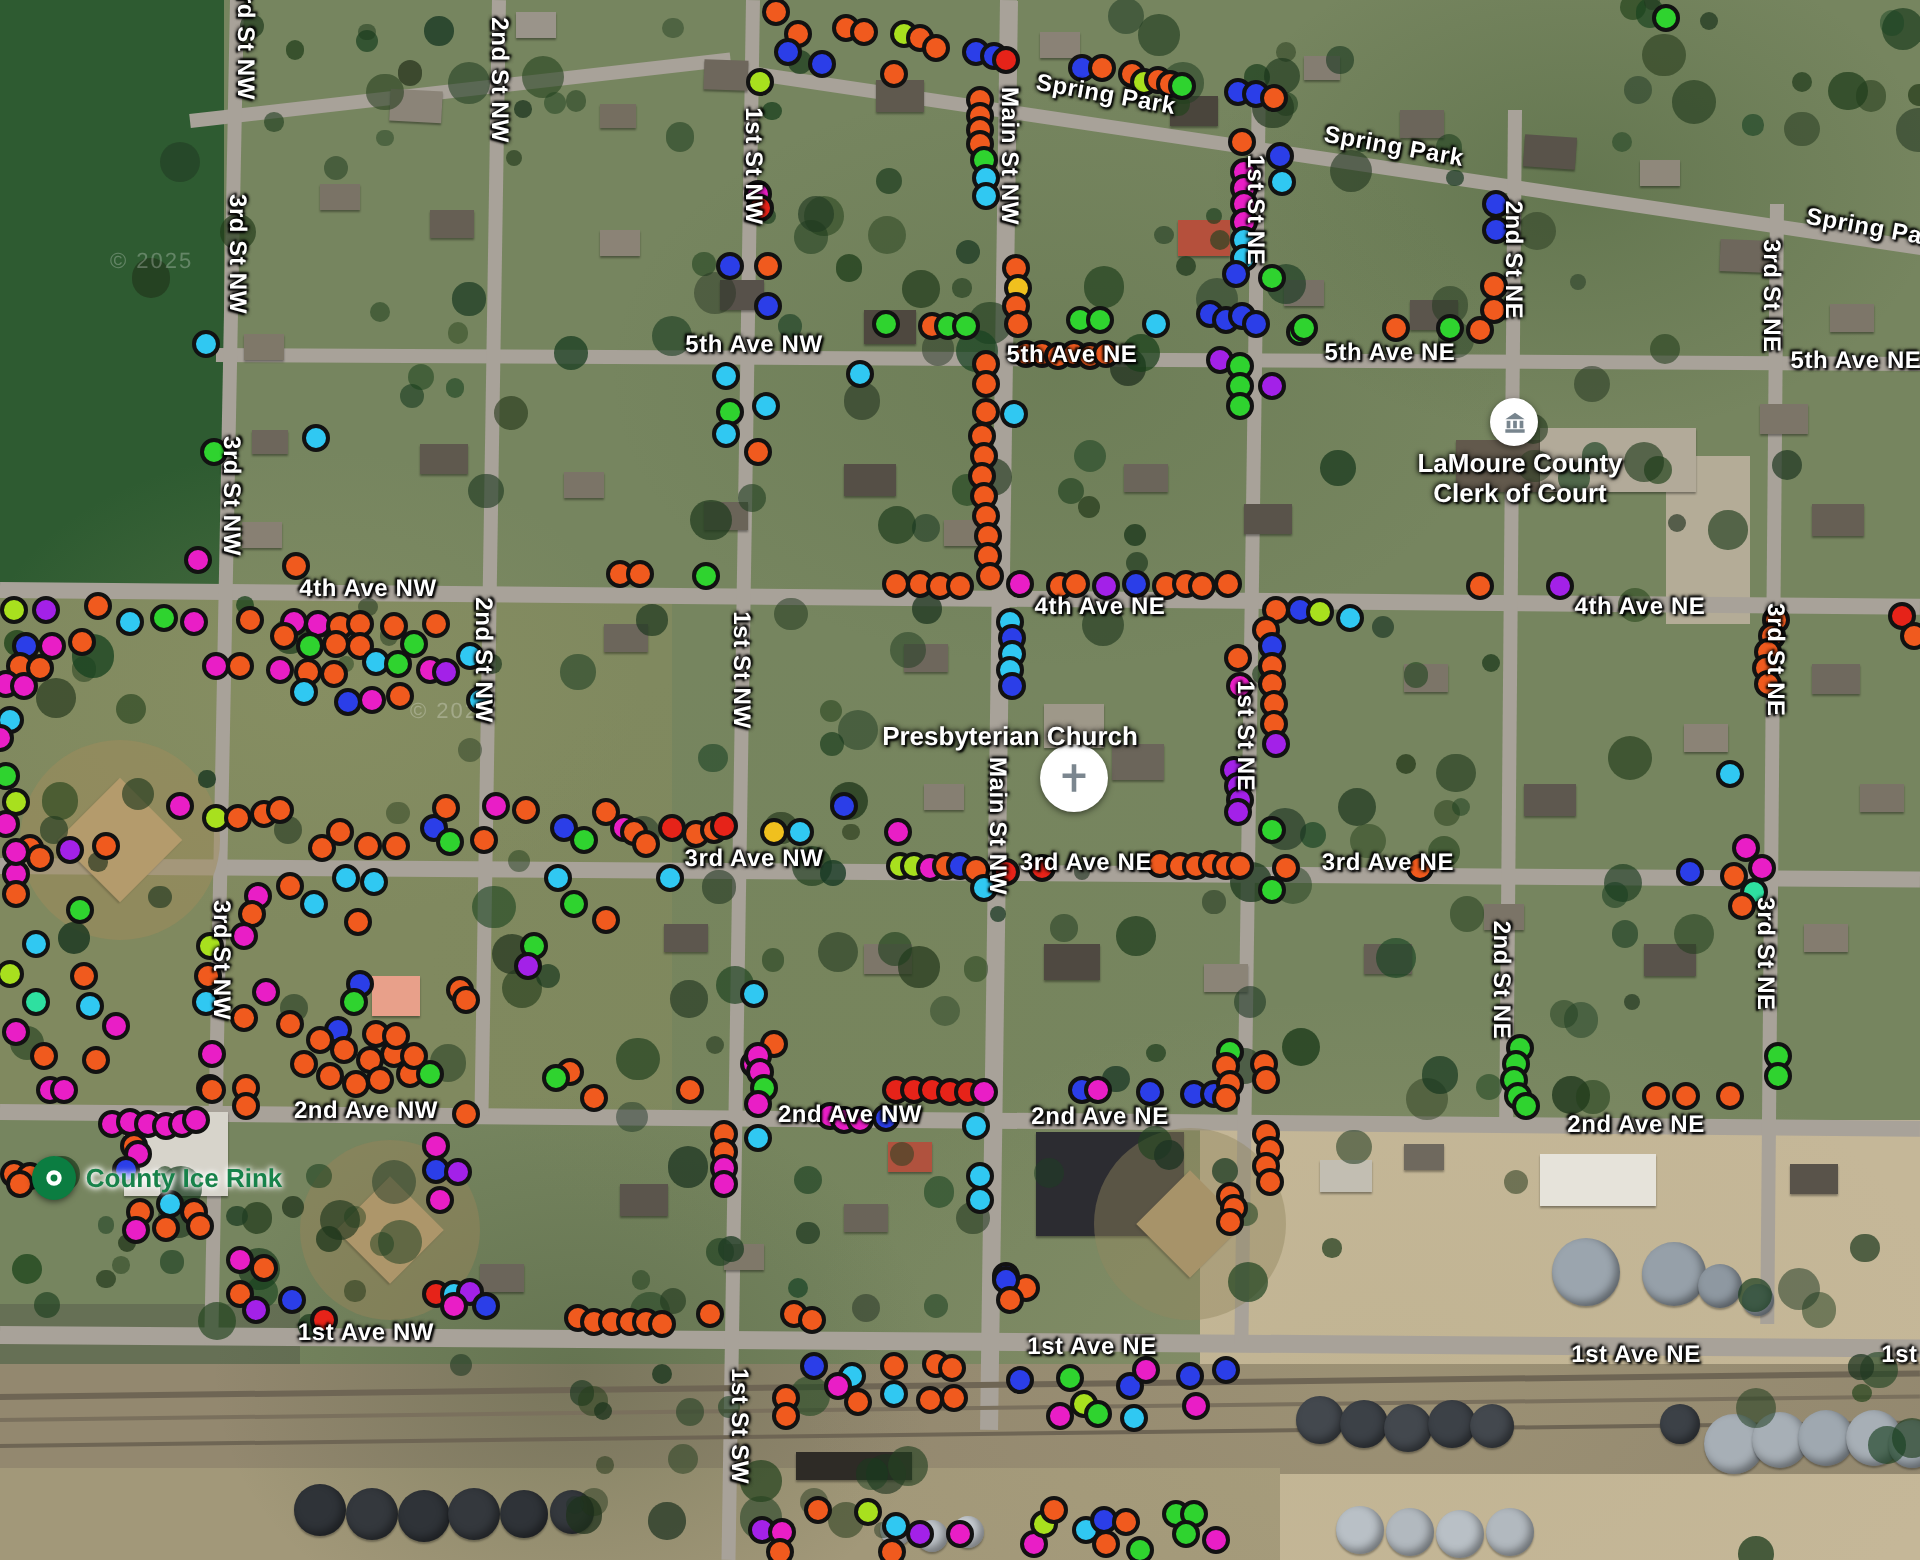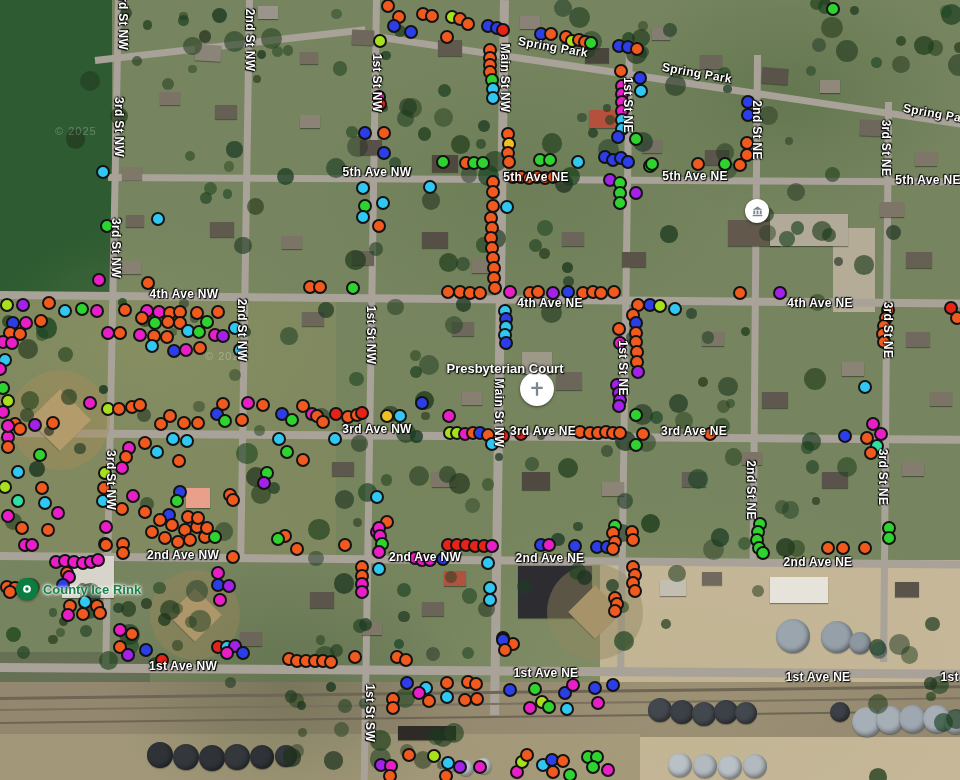--- a/index.html
+++ b/index.html
@@ -957,27 +957,31 @@
     <div class="slabel" style="left: 751px; top: 490px; transform: translate(-50%, -50%) rotate(90deg);">2nd St NE</div>
     <div class="slabel" style="left: 886px; top: 148px; transform: translate(-50%, -50%) rotate(90deg);">3rd St NE</div>
     <div class="slabel" style="left: 888px; top: 330px; transform: translate(-50%, -50%) rotate(90deg);">3rd St NE</div>
     <div class="slabel" style="left: 883px; top: 477px; transform: translate(-50%, -50%) rotate(90deg);">3rd St NE</div>
     <div class="slabel" style="left: 370px; top: 713px; transform: translate(-50%, -50%) rotate(90deg);">1st St SW</div>
     <div class="poi-circle" style="left: 757px; top: 211px; width: 24px; height: 24px; background: rgb(255, 255, 255);">
       <svg width="13" height="13" viewBox="0 0 14 14">
         <path fill="#78858e" d="M7 1.5 1.8 5h10.4zM2.5 5.8h2v4h-2zM6 5.8h2v4H6zM9.5 5.8h2v4h-2zM1.8 10.4h10.4v1.8H1.8z"></path>
       </svg>
     </div>
+    <div class="poi-label" style="left: 760px; top: 240px; transform: translate(-50%, -50%);">
+      <div>LaMoure County</div>
+      <div>Clerk of Court</div>
+    </div>
     <div class="poi-circle" style="left: 537px; top: 389px; width: 34px; height: 34px; background: rgb(255, 255, 255);">
       <svg width="16" height="16" viewBox="0 0 14 14">
         <path fill="#7b868f" d="M6 1h2v4h4v2H8v6H6V7H2V5h4z"></path>
       </svg>
     </div>
     <div class="poi-label" style="left: 505px; top: 369px; transform: translate(-50%, -50%);">
-      <div>Presbyterian Court</div>
+      <div>Presbyterian Church</div>
     </div>
     <div class="poi-circle" style="left: 27px; top: 589px; width: 22px; height: 22px; background: rgb(11, 125, 65);">
       <svg width="12" height="12" viewBox="0 0 14 14">
         <circle cx="7" cy="7" r="4.5" fill="#fff"></circle>
         <circle cx="7" cy="7" r="2" fill="#0b7d41"></circle>
       </svg>
     </div>
     <div class="poi-label green" style="left: 92px; top: 590px; transform: translate(-50%, -50%);">
       <div>County Ice Rink</div>
     </div>

